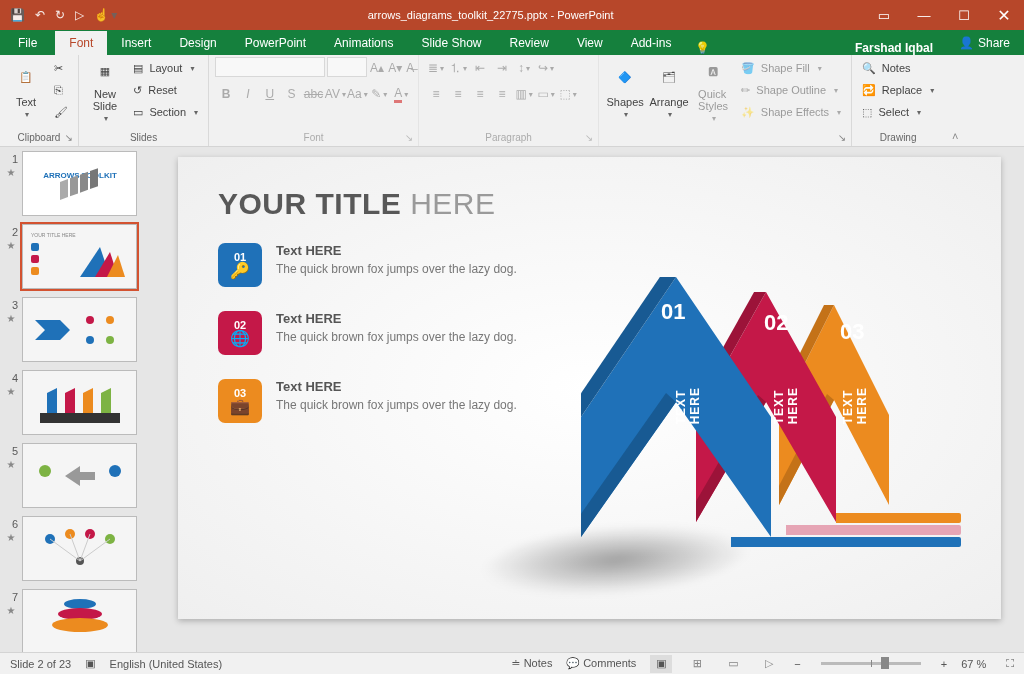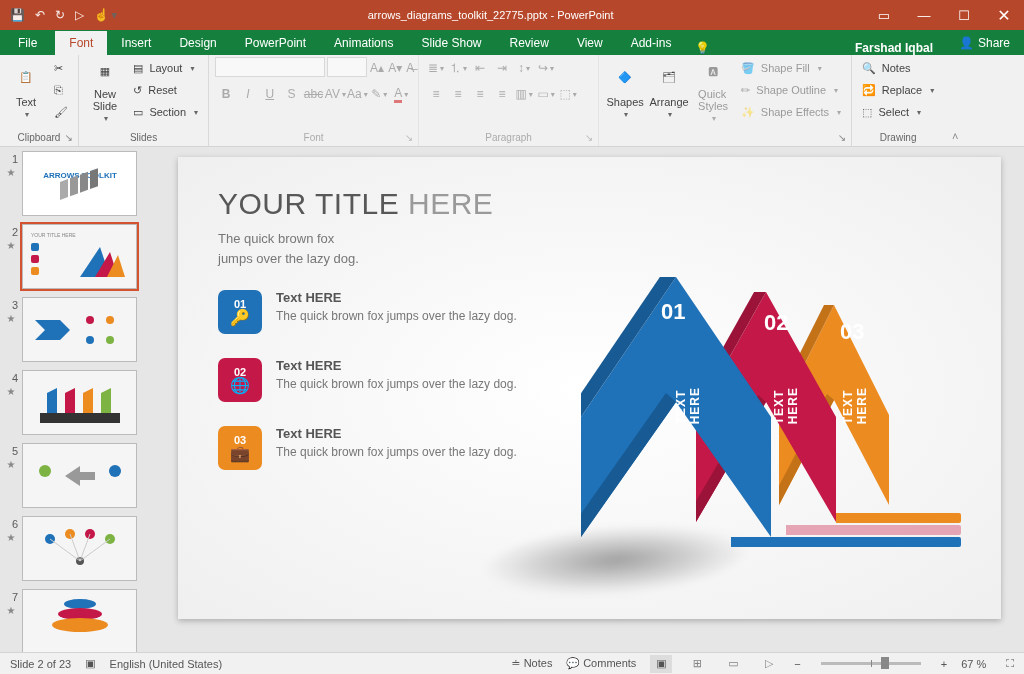--- a/index.html
+++ b/index.html
@@ -46,21 +46,21 @@
 .thumb-star { font-size:10px; color:#888; }
 .thumb { width:115px; height:65px; background:#f5f5f5; border:1px solid #bbb; position:relative; overflow:hidden; display:flex; align-items:center; justify-content:center; font-size:7px; color:#888; }
 .thumb.selected { outline:2px solid #d35230; }
 .thumb-nums { display:flex; flex-direction:column; align-items:center; gap:2px; }
 
 
 .slide-area { flex:1; display:flex; align-items:flex-start; justify-content:center; padding:10px; position:relative; }
 .slide-scroll { position:absolute; right:0; top:0; bottom:0; width:16px; background:#e6e6e6; }
 .slide { width:823px; height:462px; background:radial-gradient(ellipse at center,#ffffff 0%,#efefef 100%); box-shadow:0 2px 6px rgba(0,0,0,.25); position:relative; padding:30px 40px; }
 .slide-title { font-size:30px; color:#9a9a9a; font-weight:400; letter-spacing:.5px; }
-.slide-title b { color:#585858; font-weight:400; }
+.slide-title b { color:#585858; font-weight:700; }
 .slide-sub { font-size:13px; color:#777; margin-top:8px; line-height:1.5; }
 .items { margin-top:22px; }
 .item { display:flex; gap:14px; margin-bottom:24px; width:310px; }
 .item-badge { width:44px; height:44px; border-radius:7px; color:#fff; display:flex; flex-direction:column; align-items:center; justify-content:center; font-size:11px; font-weight:600; flex-shrink:0; }
 .item-badge .ico { font-size:16px; line-height:1; }
 .item-badge.blue { background:#1f71b8; }
 .item-badge.red  { background:#c41848; }
 .item-badge.orng { background:#ec8b1f; }
 .item-text h4 { font-size:13px; color:#555; font-weight:700; margin-bottom:3px; }
 .item-text p  { font-size:12px; color:#777; line-height:1.4; }
@@ -407,22 +407,20 @@
           </svg>
         </div>
     </div>
   </div>
 
   <div class="slide-area">
     <div class="slide">
       <div class="slide-title">
         <b>YOUR TITLE </b><span>HERE</span>
       </div>
-      <div class="slide-sub" style="white-space:pre-line">The quick brown fox
-jumps over the lazy dog.</div>
       <div class="items">
         <div class="item">
           <div class="item-badge blue">
               <span>01</span>
               <span class="ico">🔑</span>
             </div>
           <div class="item-text">
               <h4>Text HERE</h4>
               <p>The quick brown fox jumps over the lazy dog.</p>
             </div>

